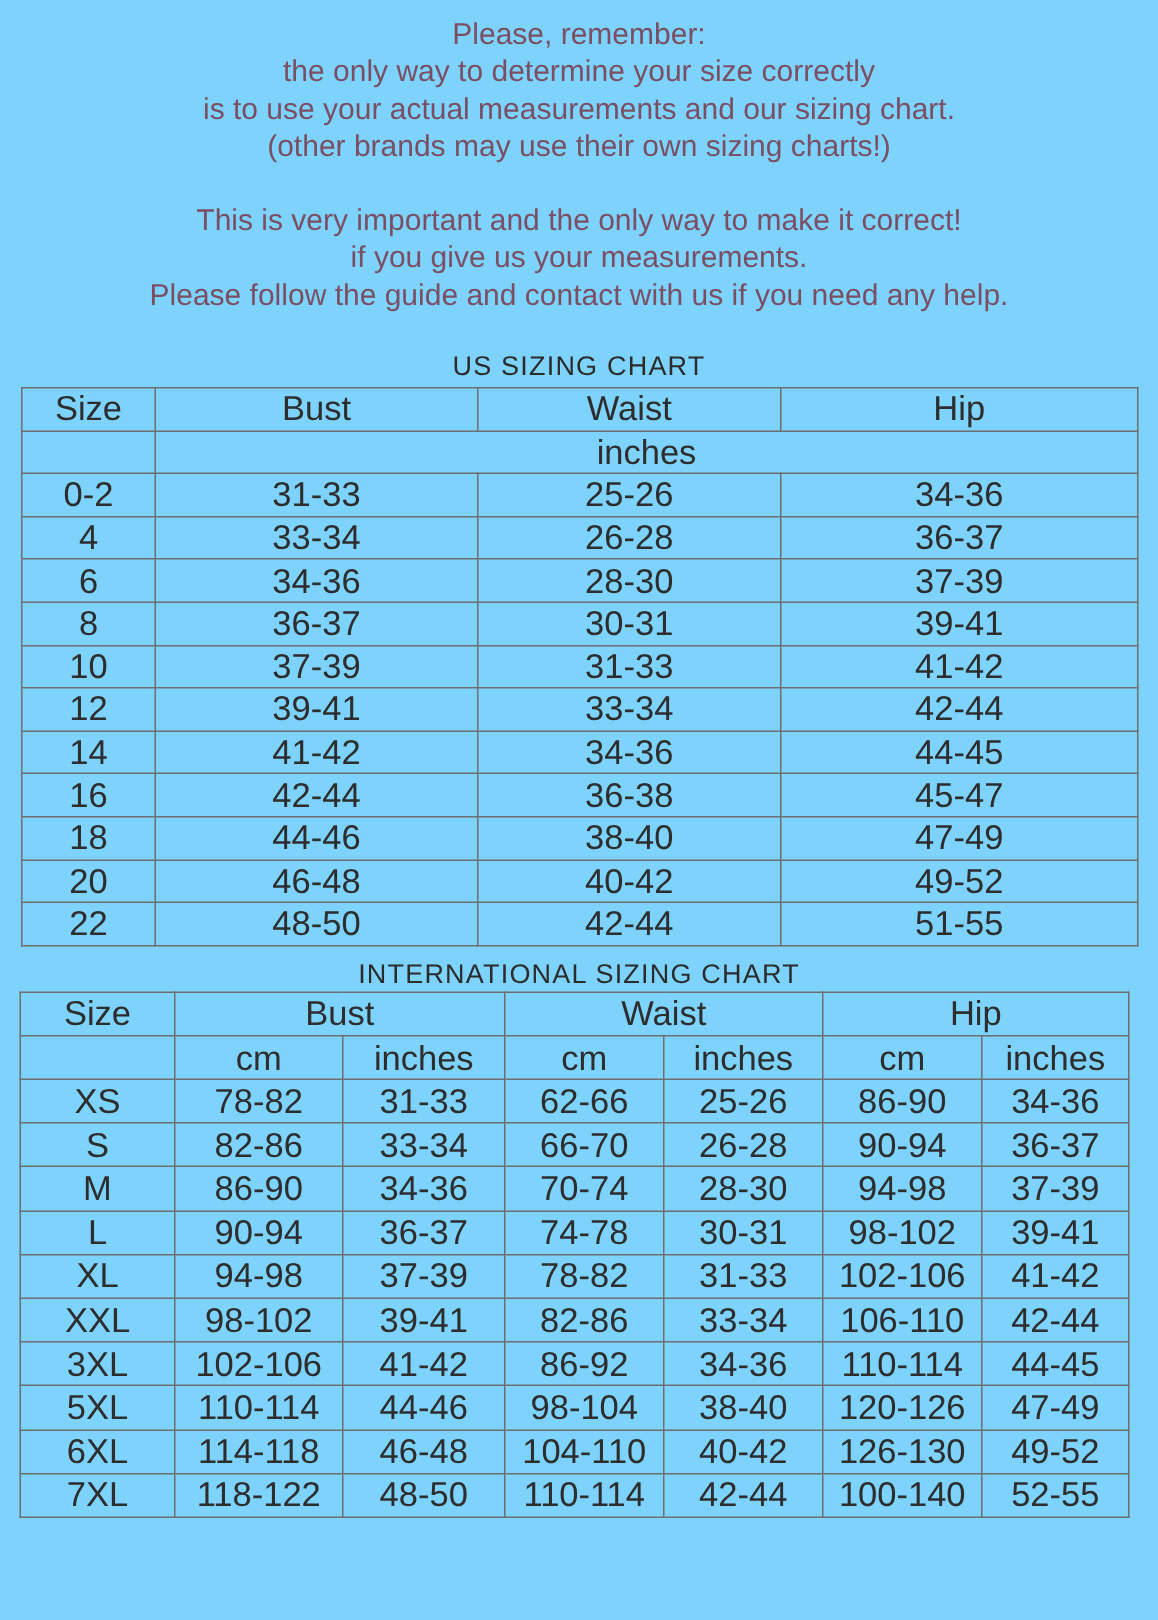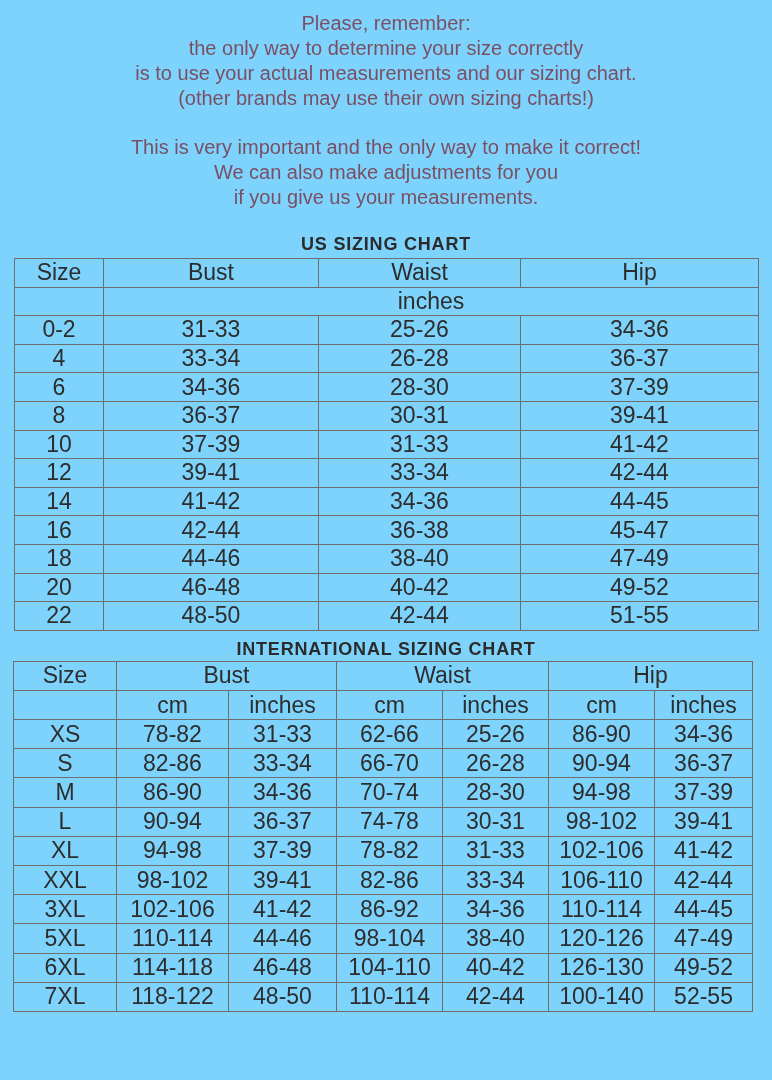--- a/index.html
+++ b/index.html
@@ -20,21 +20,21 @@
     color: #7a4f64;
     font-size: 20px;
     font-weight: 300;
     line-height: 25px;
   }
   .intro-gap { height: 24px; }
   .chart-title {
     text-align: center;
     color: #2b2b2b;
     font-size: 18px;
-    font-weight: 700;
+    font-weight: 400;
     letter-spacing: 0.8px;
     line-height: 20px;
   }
   .us-title   { margin-top: 24px; }
   .intl-title { margin-top: 8px; }
   table {
     border-collapse: collapse;
     table-layout: fixed;
     color: #2d2d2d;
     font-size: 23px;
@@ -65,22 +65,22 @@
 
 <div class="page">
 
   <div class="intro" style="color: rgb(122, 79, 100);">
     <div class="intro-line">Please, remember:</div>
     <div class="intro-line">the only way to determine your size correctly</div>
     <div class="intro-line">is to use your actual measurements and our sizing chart.</div>
     <div class="intro-line">(other brands may use their own sizing charts!)</div>
     <div class="intro-gap"></div>
     <div class="intro-line">This is very important and the only way to make it correct!</div>
-    <div class="intro-line">We can also make adjustments for you</div>
     <div class="intro-line">if you give us your measurements.</div>
+    <div class="intro-line">Please follow the guide and contact with us if you need any help.</div>
   </div>
 
   <h2 class="chart-title us-title">US SIZING CHART</h2>
 
   <table class="us-table">
     <colgroup>
       <col style="width:89px">
       <col style="width:215px">
       <col style="width:202px">
       <col style="width:238px">

